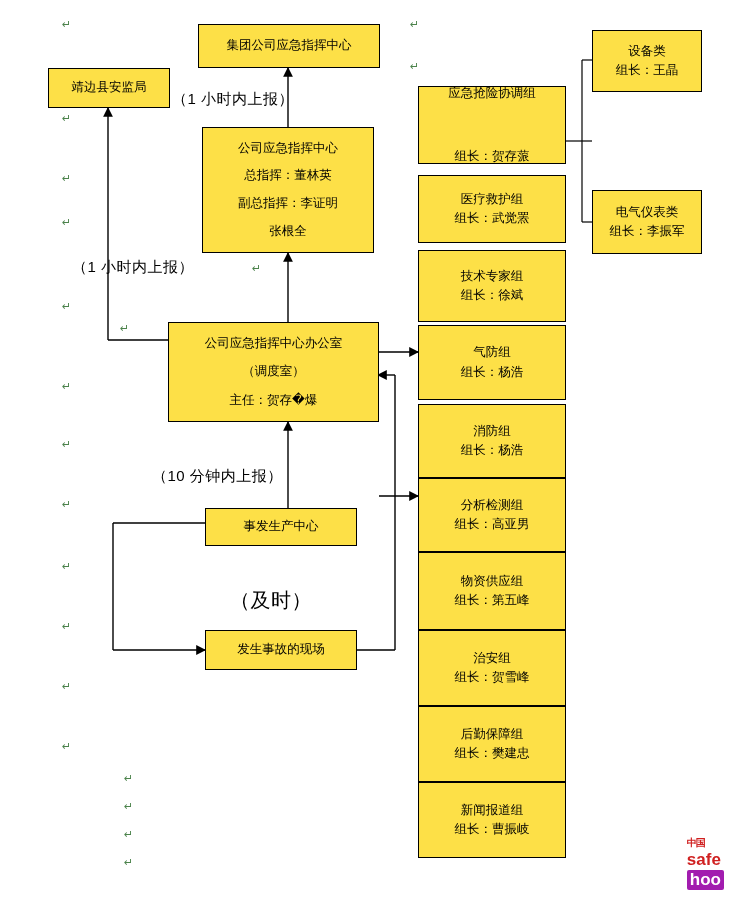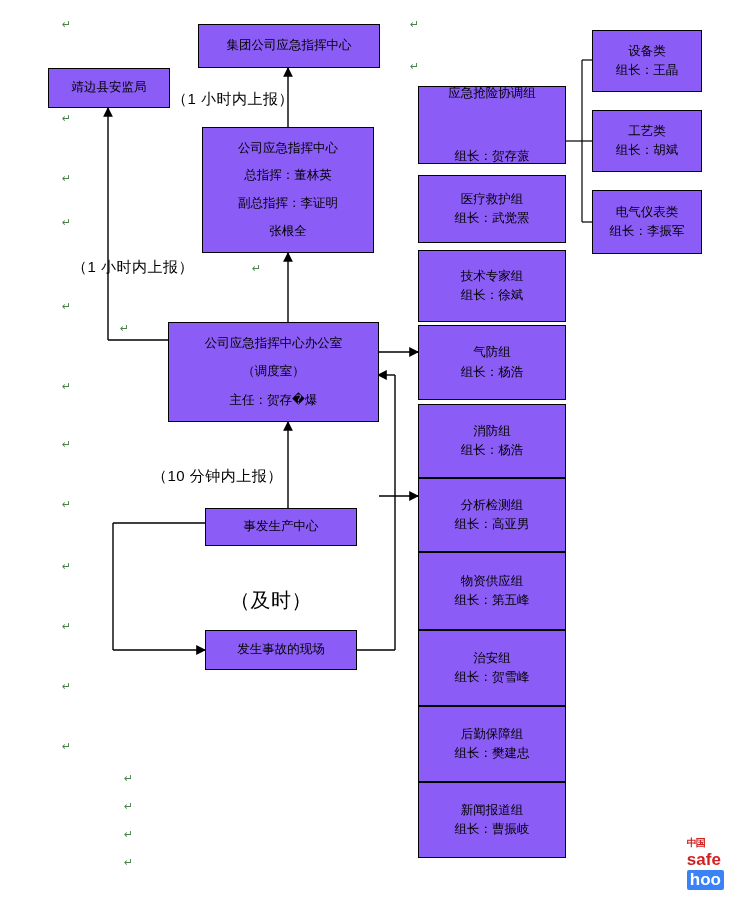--- a/index.html
+++ b/index.html
@@ -14,21 +14,21 @@
     position: relative;
     width: 732px;
     height: 900px;
     overflow: hidden;
     background: #ffffff;
   }
   .box {
     position: absolute;
     box-sizing: border-box;
     border: 1px solid #000000;
-    background: #8b5cf6;
+    background: #fde047;
     display: flex;
     flex-direction: column;
     align-items: center;
     justify-content: center;
     text-align: center;
     font-size: 12.5px;
     line-height: 1.55;
     color: #000000;
     padding: 2px 3px;
   }
@@ -72,21 +72,21 @@
     color: #d02020;
     font-size: 10px;
     letter-spacing: -1px;
     margin-right: 2px;
   }
   .wm-safe {
     color: #d02020;
   }
   .wm-hoo {
     color: #ffffff;
-    background: #3b82f6;
+    background: #a21caf;
     padding: 0 3px;
     border-radius: 2px;
   }
 </style>
 </head>
 <body>
 
 <div id="canvas">
 
   <svg class="wires" xmlns="http://www.w3.org/2000/svg">
@@ -201,24 +201,20 @@
   <div class="box" style="left:418px; top:782px; width:148px; height:76px;">
     <span class="ln">新闻报道组</span>
     <span class="ln">组长：曹振岐</span>
   </div>
 
   <div class="box" style="left:592px; top:30px; width:110px; height:62px;">
     <span class="ln">设备类</span>
     <span class="ln">组长：王晶</span>
   </div>
 
-  <div class="box" style="left:592px; top:110px; width:110px; height:62px;">
-    <span class="ln">工艺类</span>
-    <span class="ln">组长：胡斌</span>
-  </div>
 
   <div class="box" style="left:592px; top:190px; width:110px; height:64px;">
     <span class="ln">电气仪表类</span>
     <span class="ln">组长：李振军</span>
   </div>
 
   <div class="label" style="left:172px; top:90px;">（1 小时内上报）</div>
   <div class="label" style="left:72px; top:258px;">（1 小时内上报）</div>
   <div class="label" style="left:152px; top:467px;">（10 分钟内上报）</div>
   <div class="label" style="left:230px; top:587px; font-size:20px;font-family:Liberation Serif, serif;">（及时）</div>

